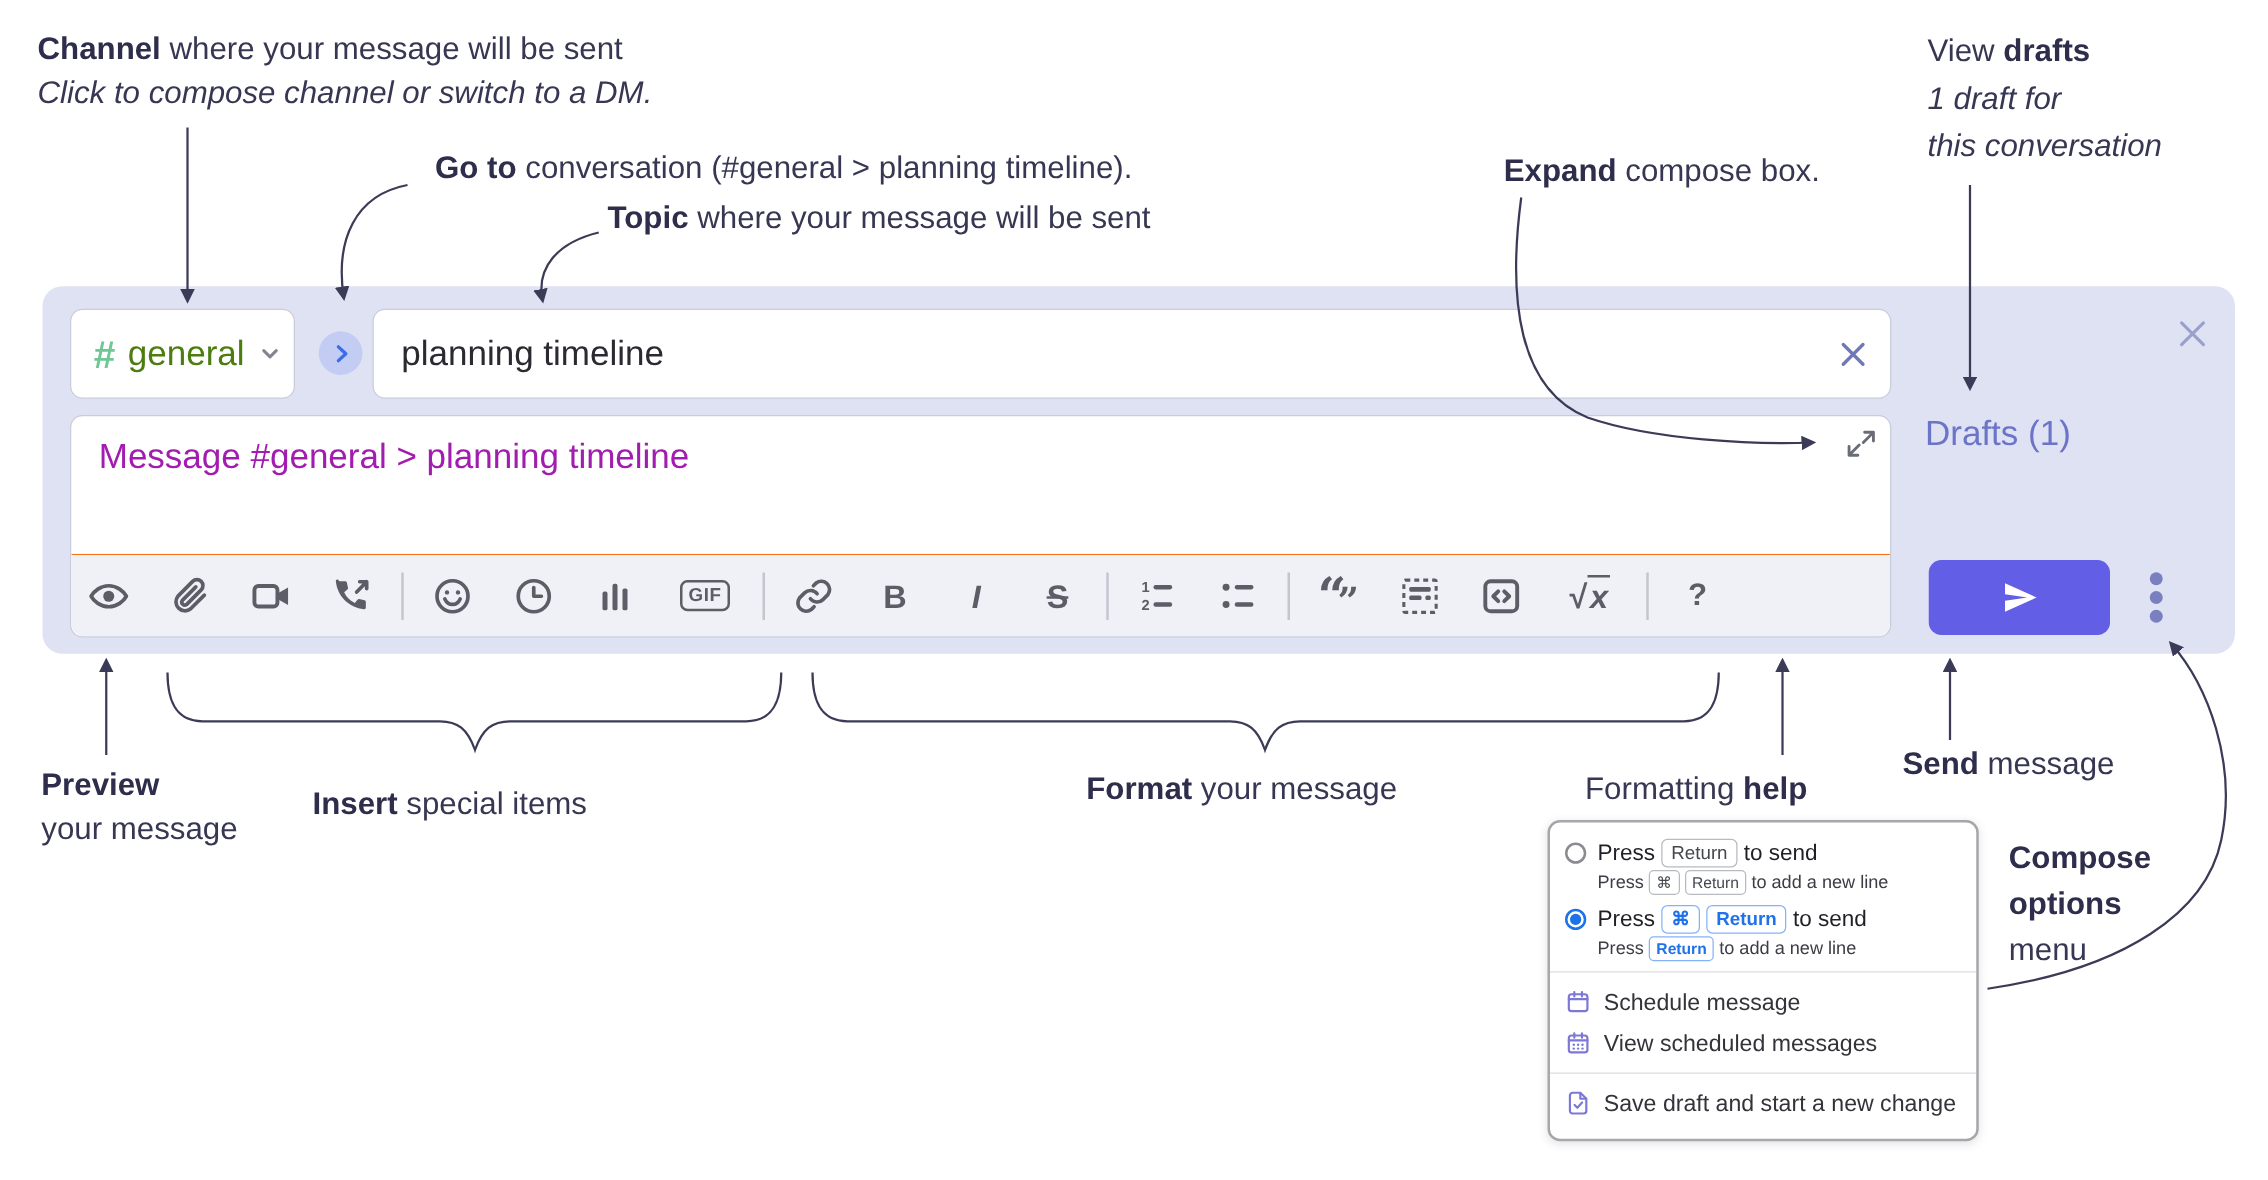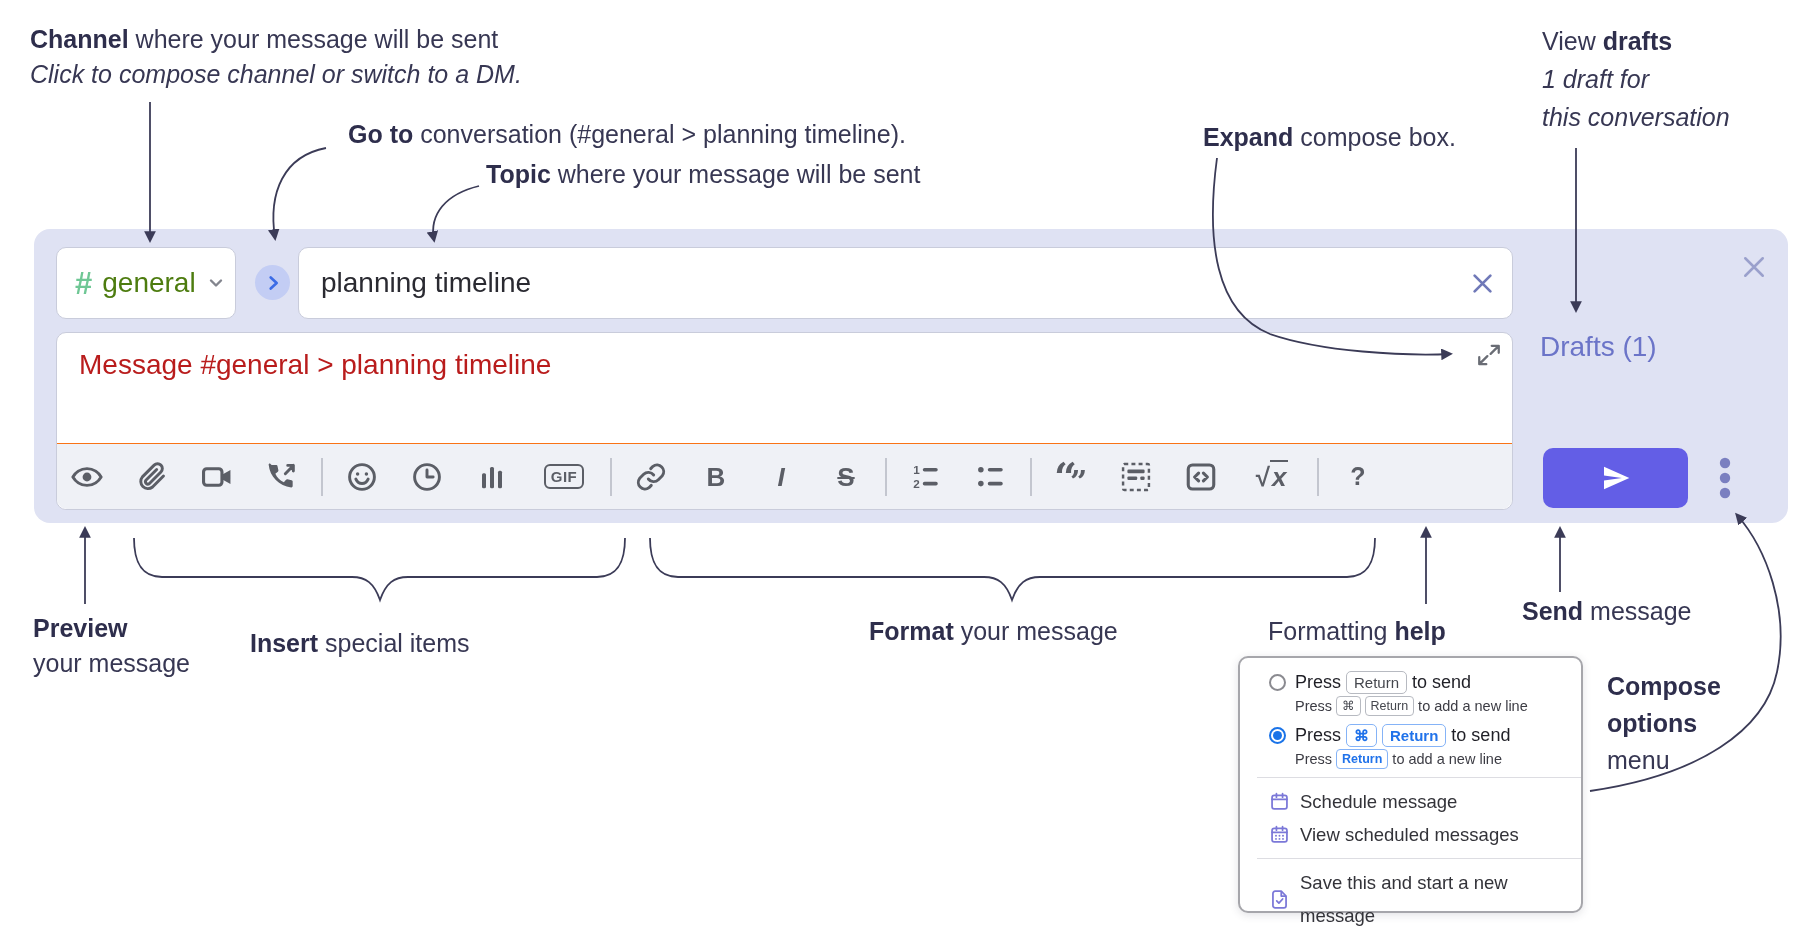--- a/index.html
+++ b/index.html
@@ -30,21 +30,21 @@
   .goto-circle { position:absolute; left:255px; top:265px; width:35px; height:35px; border-radius:50%;
                  background:#c3cdf4; display:flex; align-items:center; justify-content:center; z-index:2; cursor:pointer; }
 
   .topic-box { left:298px; top:247px; width:1215px; height:72px; display:flex; align-items:center; padding:0 16px 0 22px; }
   .topic-text { font-size:28px; color:#2a2a31; flex:1; }
   .icon-btn { display:flex; align-items:center; justify-content:center; cursor:pointer; background:none; border:none; }
 
   .close-x { position:absolute; left:1737px; top:250px; width:34px; height:34px; z-index:3; }
 
   .msgbox { left:56px; top:332px; width:1457px; height:178px; padding:0; overflow:hidden; }
-  .msg-placeholder { position:absolute; left:22px; top:16px; font-size:28px; color:#b91c1c; }
+  .msg-placeholder { position:absolute; left:22px; top:16px; font-size:28px; color:#a21caf; }
   .expand-btn { position:absolute; right:10px; top:9px; width:26px; height:26px; }
 
   .msg-toolbar { position:absolute; left:0; bottom:0; width:100%; height:66px; background:#eff1f6;
                  border-top:1px solid #f97316; border-radius:0 0 10px 10px;
                  display:flex; align-items:center; padding-left:13px;margin-top:48px; }
   .tb-btn { width:34px; height:34px; display:flex; align-items:center; justify-content:center;
             margin-right:31px; cursor:pointer; flex:none; }
   .tb-btn:last-child { margin-right:0; }
   .tb-glyph { font-size:26px; font-weight:700; color:#5b5e66; line-height:1; }
   .tb-glyph.italic { font-style:italic; font-weight:600; }
@@ -57,21 +57,21 @@
   .quote-big { position:absolute; left:0; top:-7px; font-size:40px; font-weight:700; color:#5b5e66; font-family:"DejaVu Serif", serif; }
   .quote-small { position:absolute; left:16px; top:4px; font-size:30px; font-weight:700; color:#5b5e66; font-family:"DejaVu Serif", serif; }
 
   .drafts-link { position:absolute; left:1540px; top:331px; font-size:28px; color:#6b74c8; z-index:2; cursor:pointer; }
   .send-btn { position:absolute; left:1543px; top:448px; width:145px; height:60px; border-radius:10px;
               background:#635ee6; border:none; display:flex; align-items:center; justify-content:center; z-index:2; cursor:pointer; }
   .ellipsis-btn { position:absolute; left:1712px; top:456px; width:26px; height:46px; z-index:2; }
 
   
   .popup { position:absolute; left:1238px; top:656px; width:345px; height:257px; background:#fff;
-           border:2px solid #a6a6ab; border-radius:10px; z-index:5; padding:11px 12px 8px 29px;
+           border:2px solid #a6a6ab; border-radius:10px; z-index:5; padding:11px 12px 8px 12px;
            box-shadow:0 2px 8px rgba(60,60,80,.15); color:#222228; }
   .pp-opt { display:grid; grid-template-columns:26px 1fr; align-items:start; margin-bottom:5px; cursor:pointer; }
   .pp-main { font-size:18px; line-height:26px; color:#1f1f26; display:flex; align-items:center; flex-wrap:nowrap; gap:5px; }
   .pp-sub { grid-column:2; font-size:14.5px; line-height:22px; color:#3c3c44; display:flex; align-items:center; gap:4px; }
   .radio { width:17px; height:17px; border-radius:50%; border:2px solid #8a8a90; margin-top:5px; background:#fff; display:inline-block; position:relative; }
   .radio.on { border-color:#1a73e8; }
   .radio.on::after { content:""; position:absolute; left:2px; top:2px; width:9px; height:9px; border-radius:50%; background:#1a73e8; }
   kbd.key { display:inline-block; border:1.5px solid #b7bac1; border-radius:5px; background:#fff;
             padding:0 7px; font-size:15px; line-height:21px; color:#45474e;
             font-family:"Liberation Sans", sans-serif; }
@@ -362,21 +362,21 @@
     </div>
 
     <div class="pp-divider"></div>
 
     <div class="pp-item">
       <svg width="21" height="21" viewBox="0 0 24 24">
           <path d="M14 2.5H7A2.5 2.5 0 0 0 4.5 5v14A2.5 2.5 0 0 0 7 21.5h10a2.5 2.5 0 0 0 2.5-2.5V8z" fill="none" stroke="#7b78d8" stroke-width="2" stroke-linejoin="round"></path>
           <path d="M14 2.5V8h5.5" fill="none" stroke="#7b78d8" stroke-width="2" stroke-linejoin="round"></path>
           <path d="M8.8 13.7l2.5 2.5 4.3-4.8" fill="none" stroke="#7b78d8" stroke-width="2" stroke-linecap="round" stroke-linejoin="round"></path>
         </svg>
-      <span>Save this and start a new message</span>
+      <span>Save draft and start a new change</span>
     </div>
   </div>
 
   <svg class="overlay" width="1814" height="944" viewBox="0 0 1814 944">
     <defs>
       <marker id="arw" viewBox="0 0 10 10" refX="7.5" refY="5" markerWidth="6.5" markerHeight="6.5" orient="auto-start-reverse">
         <path d="M0 0L10 5L0 10z" fill="#3b3b57"></path>
       </marker>
     </defs>
 

